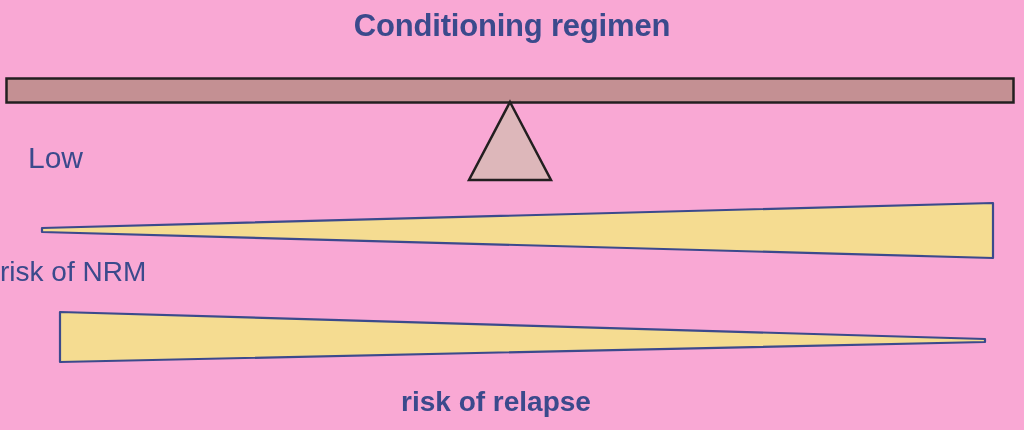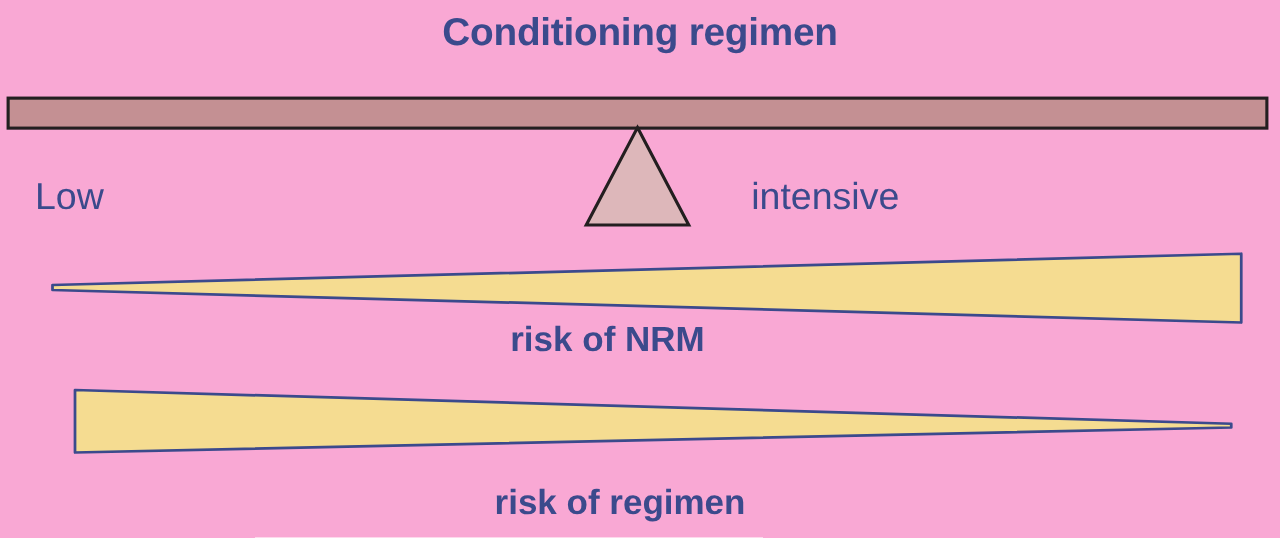--- a/index.html
+++ b/index.html
@@ -46,23 +46,22 @@
     font-weight: normal;
   }
   #scale-label-low      { left: 8px; margin-left: 20px; }
   #scale-label-inter    { left: 221px; }
   #scale-label-intens   { left: 601px; }
   #scale-label-hyper    { left: 780px; }
   #nrm-caption {
     left: 0;
     top: 258px;
     width: 972px;
-    text-align: center;
     font-size: 28px;
-    font-weight: bold;
+    font-weight: normal;
   }
   #relapse-caption {
     left: 0;
     top: 388px;
     width: 992px;
     text-align: center;
     font-size: 28px;
     font-weight: bold;
   }
 </style>
@@ -78,19 +77,18 @@
     <polygon points="510,102 551,180 469,180" fill="#ddb7ba" stroke="#231f20" stroke-width="2.5"></polygon>
 
     <polygon points="42,228 993,203 993,258 42,232" fill="#f5dc91" stroke="#3b4a8c" stroke-width="2.2" stroke-linejoin="round"></polygon>
 
     <polygon points="60,312 985,339 985,342 60,362" fill="#f5dc91" stroke="#3b4a8c" stroke-width="2.2" stroke-linejoin="round"></polygon>
   </svg>
 
   <div class="txt" id="page-title">Conditioning regimen</div>
 
   <div class="txt scale-label" id="scale-label-low">Low</div>
-  <div class="txt scale-label" id="scale-label-intens">intensive</div>
 
   <div class="txt" id="nrm-caption">risk of NRM</div>
 
-  <div class="txt" id="relapse-caption">risk of regimen</div>
+  <div class="txt" id="relapse-caption">risk of relapse</div>
 
 </div>
 
 </body></html>

